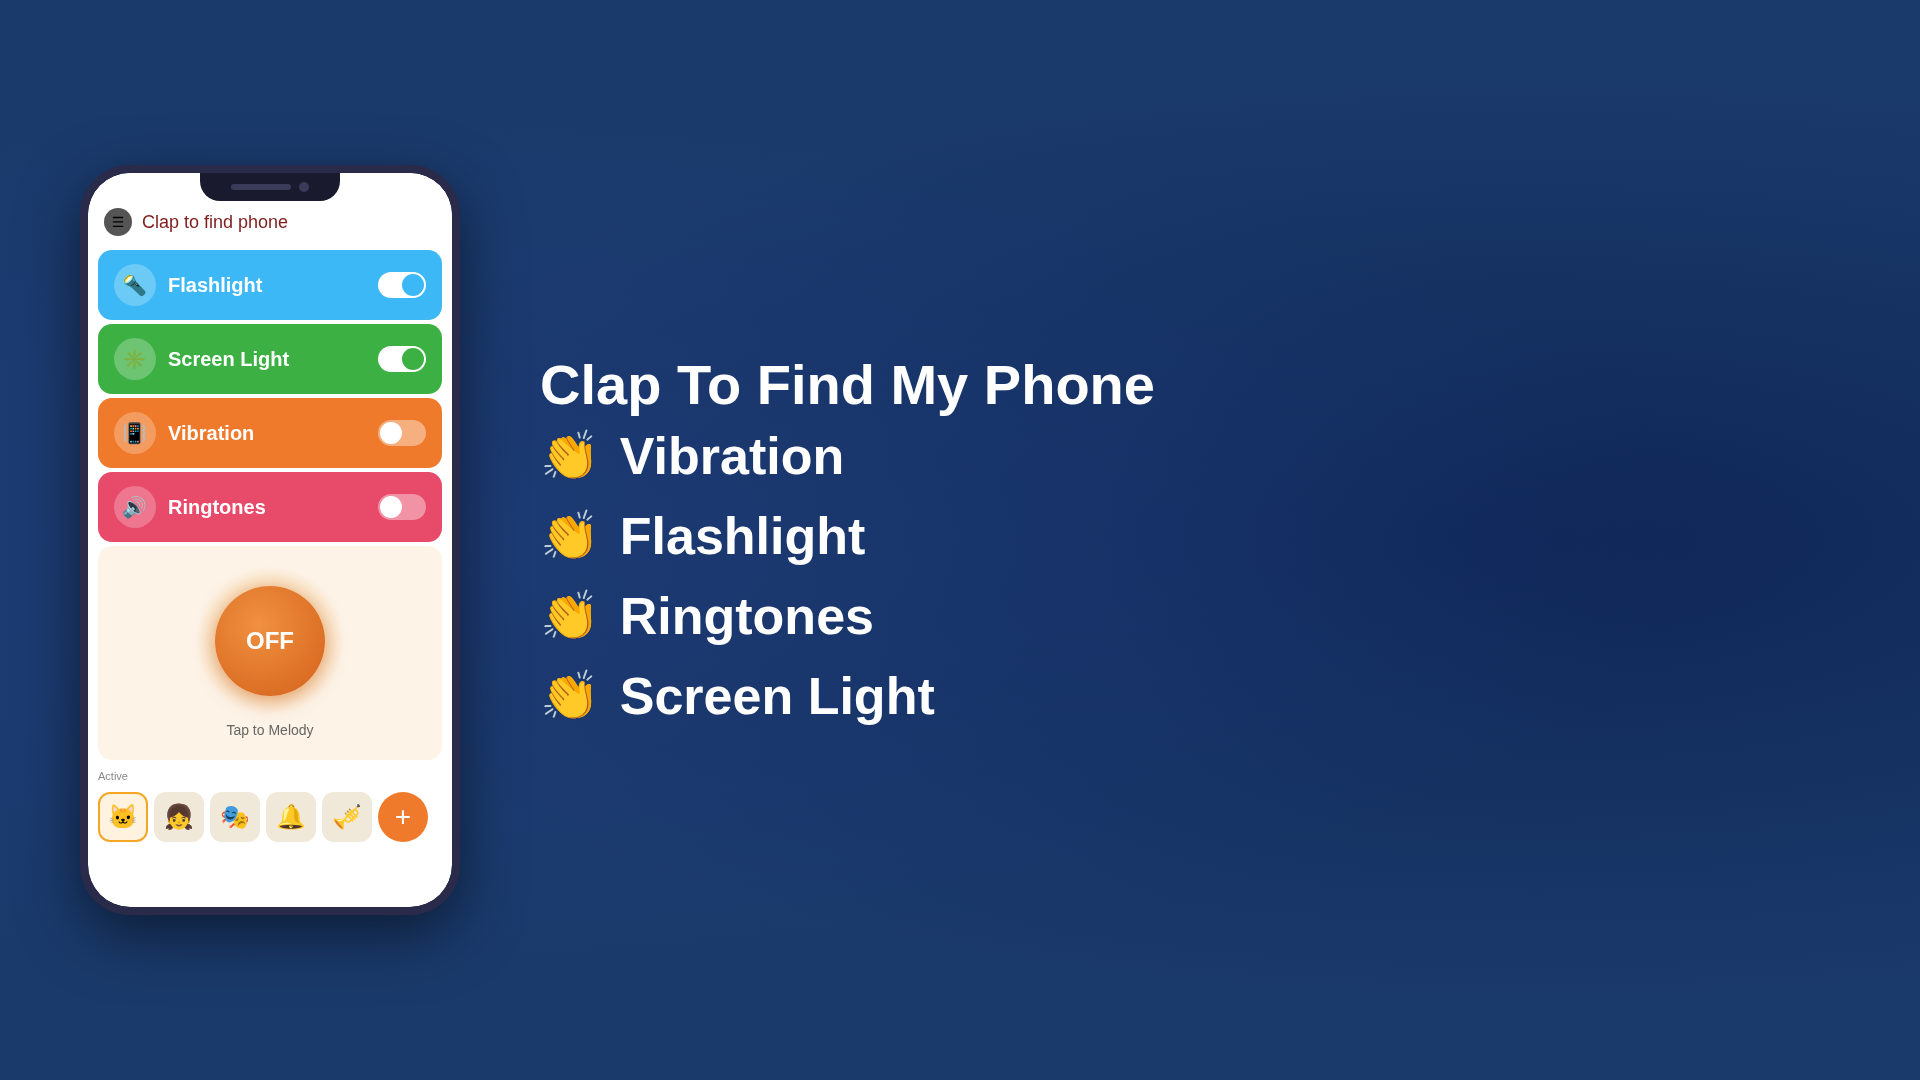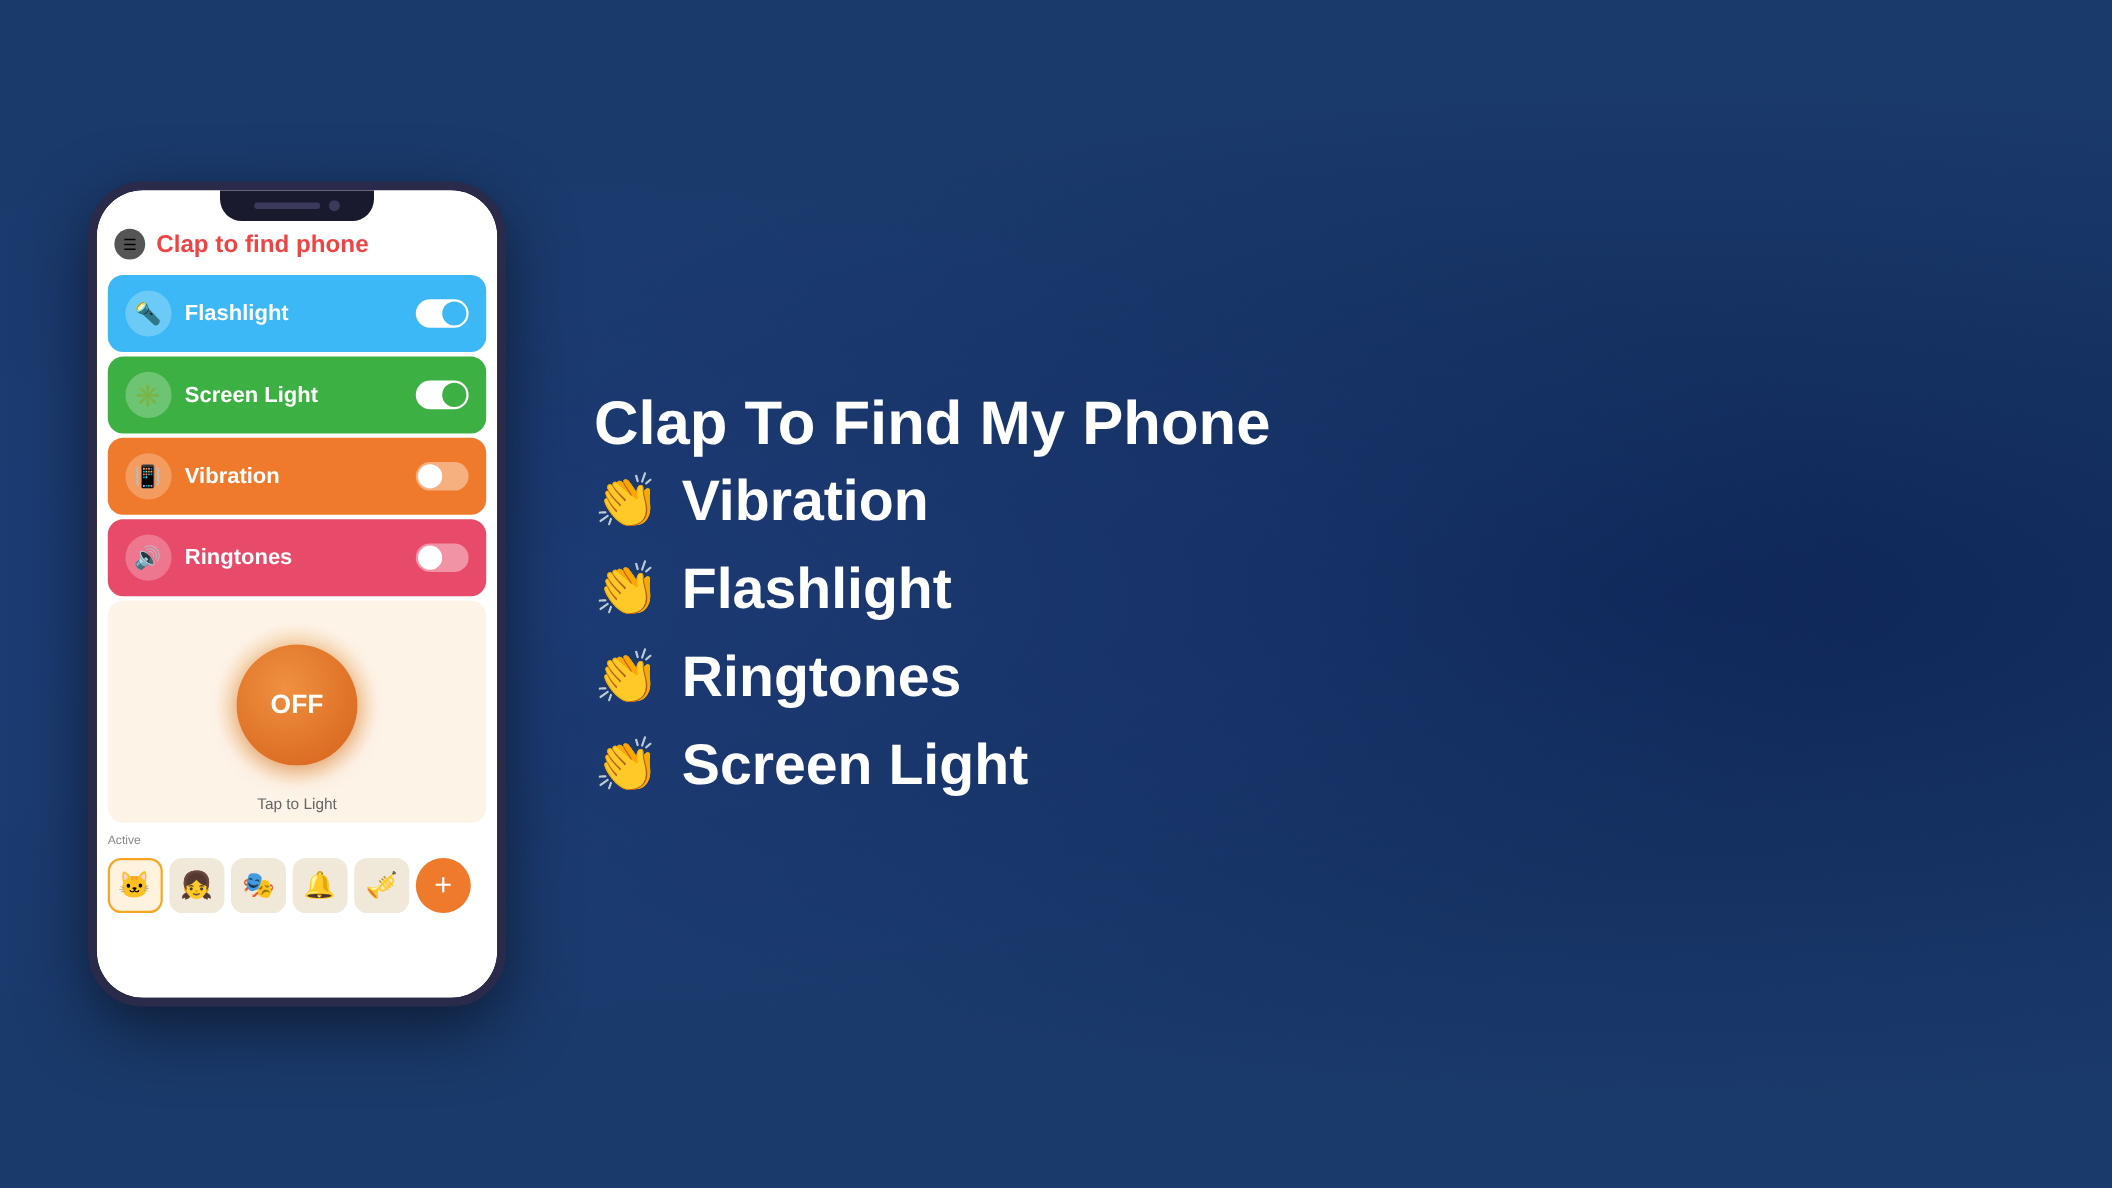--- a/index.html
+++ b/index.html
@@ -103,23 +103,23 @@
       height: 28px;
       background: #555;
       border-radius: 50%;
       display: flex;
       align-items: center;
       justify-content: center;
       font-size: 14px;
     }
 
     .header-title {
-      font-size: 22px;
-      font-weight: 700;
-      color: #ef4444;
+      font-size: 18px;
+      font-weight: 400;
+      color: #7f1d1d;
     }
 
     
     .feature-row {
       display: flex;
       align-items: center;
       padding: 14px 16px;
       border-radius: 14px;
       margin: 4px 10px;
       gap: 12px;
@@ -194,21 +194,21 @@
     .toggle.off-knob .toggle-knob {
       left: 2px;
       background: #fff;
     }
 
     
     .phone-bottom {
       background: #fdf3e7;
       margin: 4px 10px;
       border-radius: 14px;
-      padding: 20px 16px 10px;
+      padding: 20px 16px 22px;
       display: flex;
       flex-direction: column;
       align-items: center;
     }
 
     
     .off-button-container {
       position: relative;
       width: 150px;
       height: 150px;
@@ -380,21 +380,21 @@
         </div>
       </div>
 
       <div class="phone-bottom">
         <div class="off-button-container">
           <div class="off-glow"></div>
           <div class="off-btn">
             <span class="off-text">OFF</span>
           </div>
         </div>
-        <span class="tap-active">Tap to Light</span>
+        <span class="tap-active">Tap to Melody</span>
       </div>
 
       <div style="position:relative; padding: 2px 10px 0;">
         <span style="font-size:11px;color:#888;">Active</span>
       </div>
 
       <div class="bottom-nav">
         <div class="nav-item active">🐱</div>
         <div class="nav-item">👧</div>
         <div class="nav-item">🎭</div>

